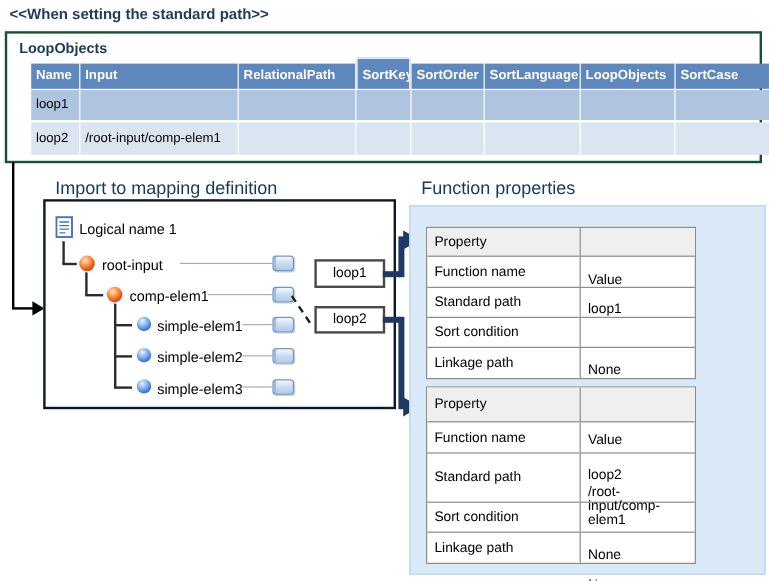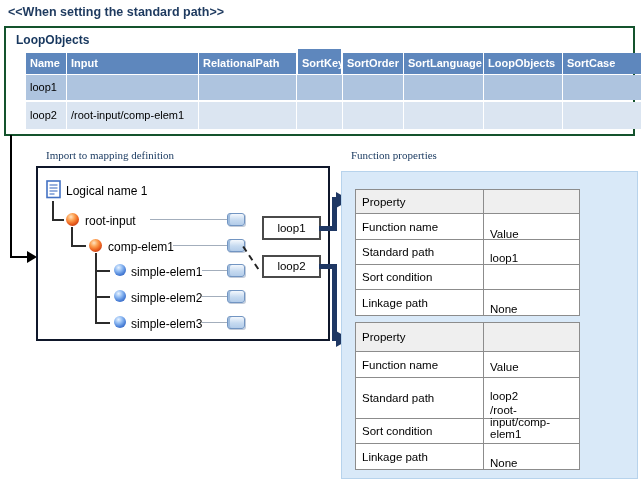--- a/index.html
+++ b/index.html
@@ -29,21 +29,21 @@
   .w0{width:40px}.w1{width:131px}.w2{width:97px}.w3{width:45px}.w4{width:60px}.w5{width:79px}.w6{width:78px}.w7{width:79px}
 
   
   .blk-line { background:#000; }
   #flow-v { left:10px; top:135px; width:2px; height:122px; }
   #flow-h { left:10px; top:256px; width:18px; height:2px; }
   #flow-arrow { left:27px; top:251px; width:0; height:0;
     border-top:6px solid transparent; border-bottom:6px solid transparent; border-left:10px solid #000; }
 
   
-  .sec-label { font-size:11px; color:#17375E;font-family:Liberation Serif, serif; }
+  .sec-label { font-size:15px; color:#17375E; }
   #map-label { left:46px; top:149px; }
   #fp-label  { left:351px; top:149px; }
 
   
   #tree-box { left:36px; top:166px; width:294px; height:175px; border:2px solid #0f172a; background:#fff; box-sizing:border-box; }
   .tree-label { font-size:12px; color:#000; white-space:nowrap; }
   .tline { background:#2b2b2b; }
   .gline { background:#A3AEBC; height:1px; }
   .node-orange { width:13px; height:13px; border-radius:50%;
     background:radial-gradient(circle at 38% 30%, #ffe3c2 0%, #fca153 30%, #ef6a24 55%, #c93a10 80%, #a63008 100%); }

